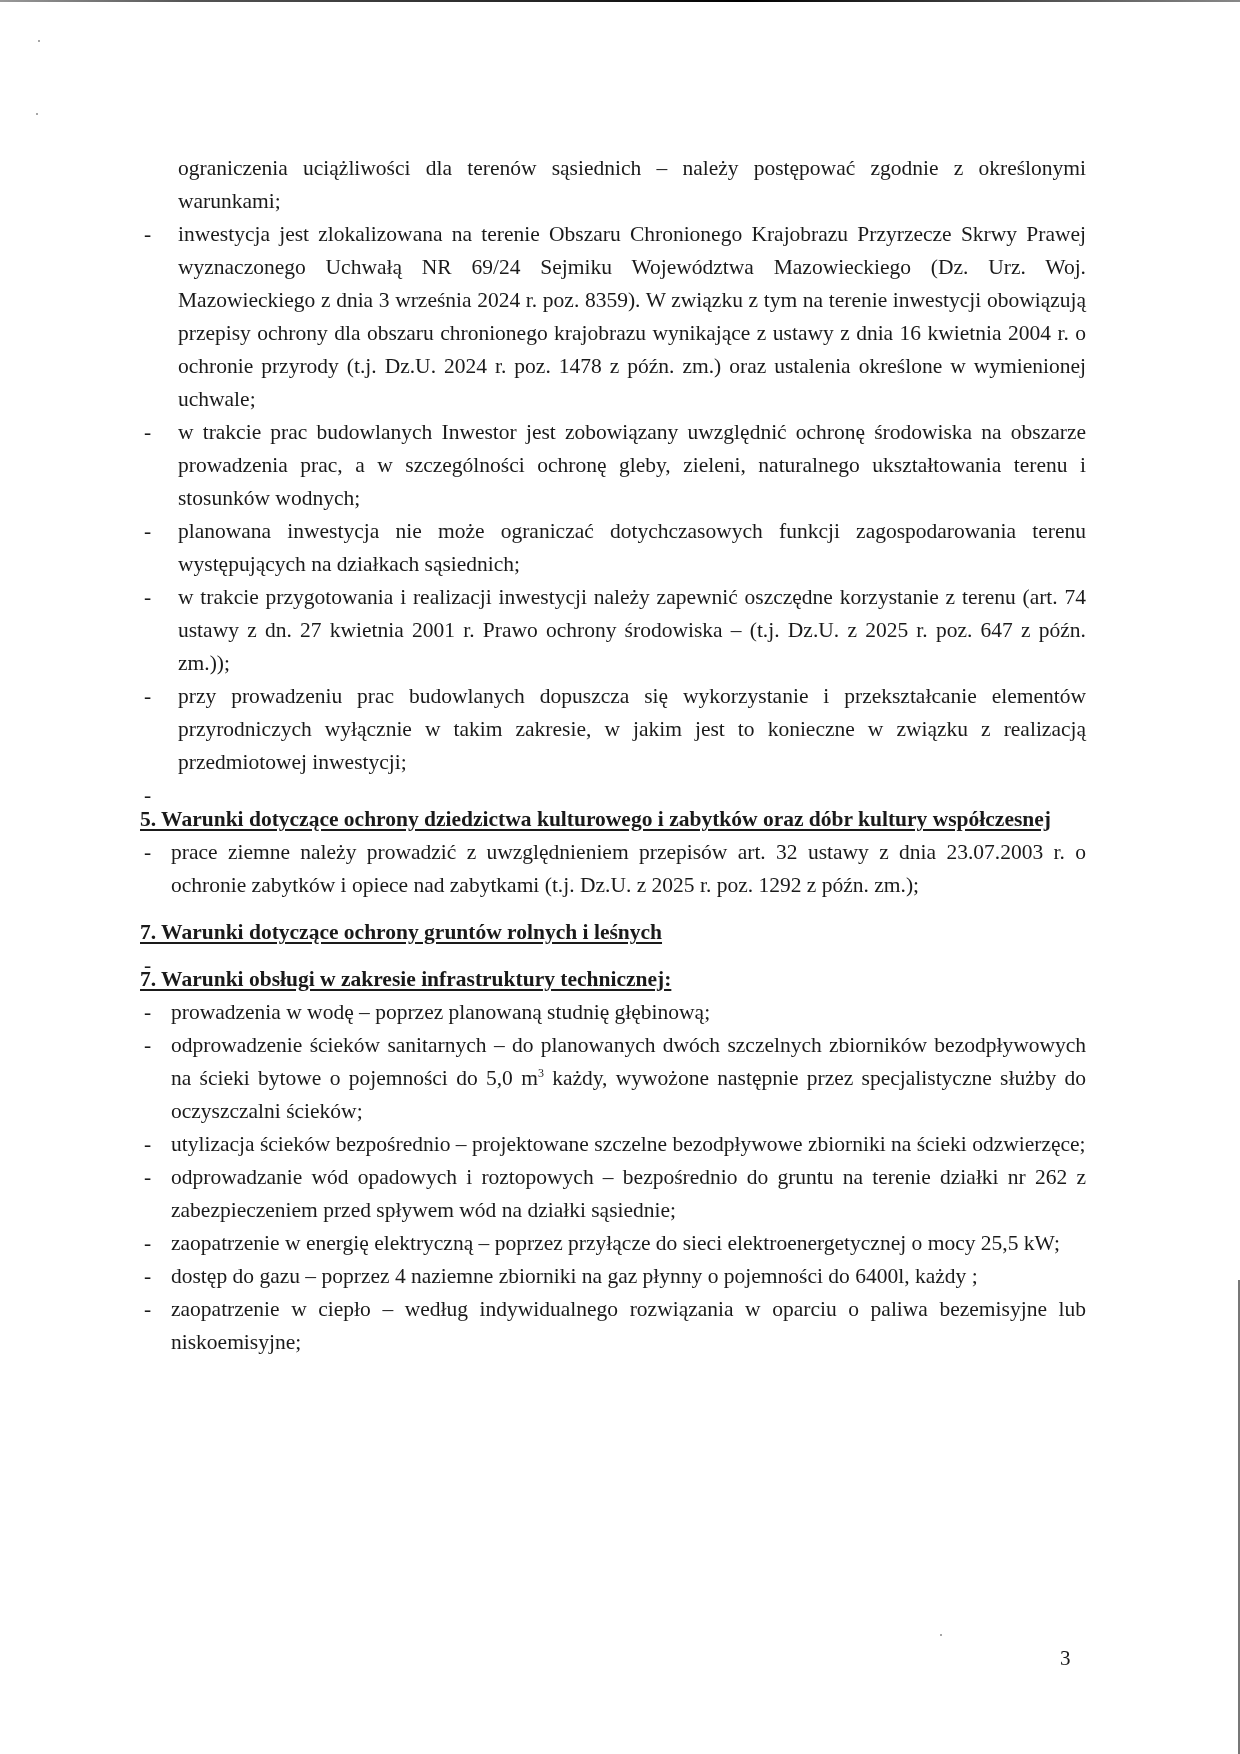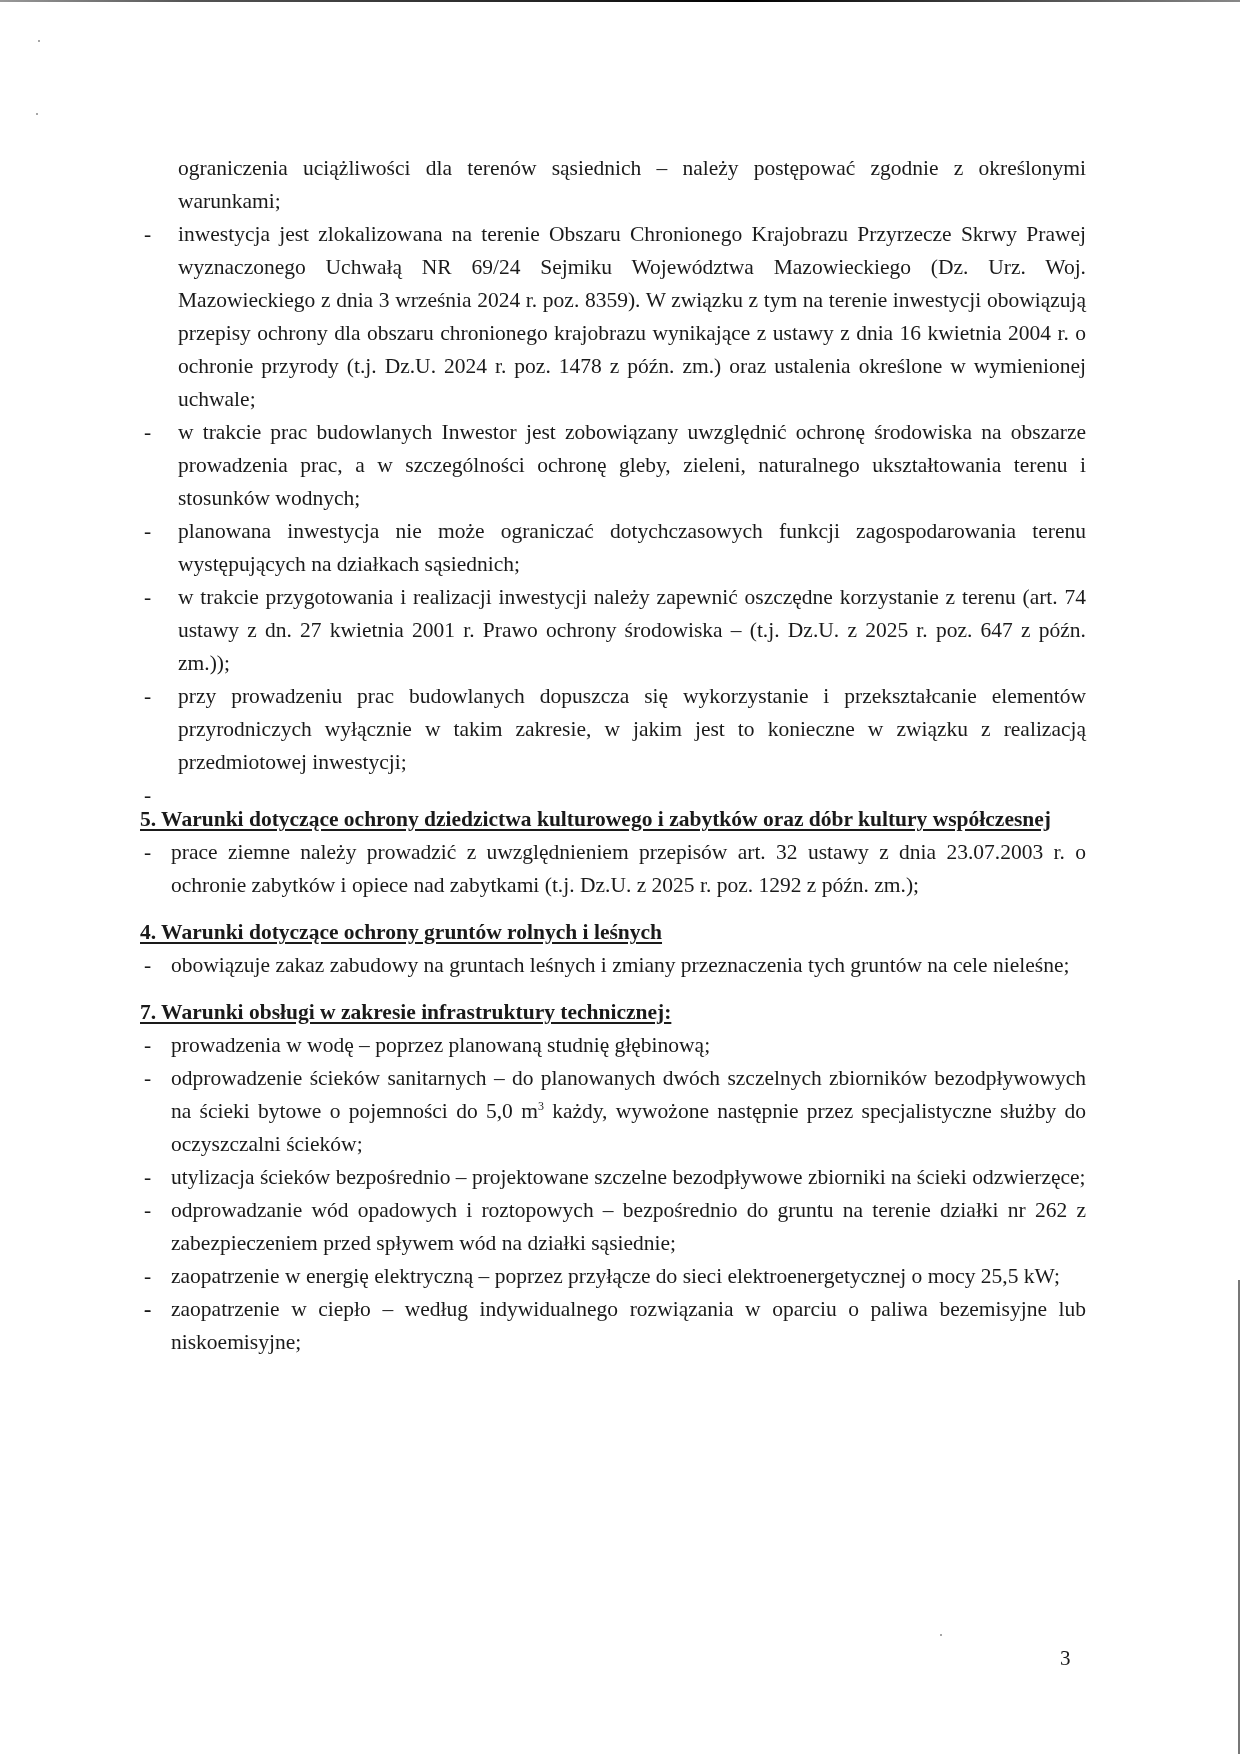--- a/index.html
+++ b/index.html
@@ -55,30 +55,30 @@
     <div class="item"><span class="dash">-</span><span>w trakcie przygotowania i realizacji inwestycji należy zapewnić oszczędne korzystanie z terenu (art. 74 ustawy z dn. 27 kwietnia 2001 r. Prawo ochrony środowiska – (t.j. Dz.U. z 2025 r. poz. 647 z późn. zm.));</span></div>
     <div class="item"><span class="dash">-</span><span>przy prowadzeniu prac budowlanych dopuszcza się wykorzystanie i przekształcanie elementów przyrodniczych wyłącznie w takim zakresie, w jakim jest to konieczne w związku z realizacją przedmiotowej inwestycji;</span></div>
     <div class="item"><span class="dash">-</span></div>
   </div>
 
   <div class="heading h5">5. Warunki dotyczące ochrony dziedzictwa kulturowego i zabytków oraz dóbr kultury współczesnej</div>
   <div>
     <div class="item s2"><span class="dash">-</span><span>prace ziemne należy prowadzić z uwzględnieniem przepisów art. 32 ustawy z dnia 23.07.2003 r. o ochronie zabytków i opiece nad zabytkami (t.j. Dz.U. z 2025 r. poz. 1292 z późn. zm.);</span></div>
   </div>
 
-  <div class="heading h6">4. Warunki dotyczące ochrony gruntów rolnych i leśnych</div>
+  <div class="heading h6">7. Warunki dotyczące ochrony gruntów rolnych i leśnych</div>
   <div>
-    <div class="item s2"><span class="dash">-</span><span>obowiązuje zakaz zabudowy na gruntach leśnych i zmiany przeznaczenia tych gruntów na cele nieleśne;</span></div>
+    <div class="item s2"><span class="dash">-</span></div>
   </div>
 
   <div class="heading h7">7. Warunki obsługi w zakresie infrastruktury technicznej:</div>
   <div>
     <div class="item s2"><span class="dash">-</span><span>prowadzenia w wodę – poprzez planowaną studnię głębinową;</span></div>
     <div class="item s2"><span class="dash">-</span><span>odprowadzenie ścieków sanitarnych – do planowanych dwóch szczelnych zbiorników bezodpływowych na ścieki bytowe o pojemności do 5,0 m</span><sup>3</sup><span> każdy, wywożone następnie przez specjalistyczne służby do oczyszczalni ścieków;</span></div>
     <div class="item s2"><span class="dash">-</span><span>utylizacja ścieków bezpośrednio – projektowane szczelne bezodpływowe zbiorniki na ścieki odzwierzęce;</span></div>
     <div class="item s2"><span class="dash">-</span><span>odprowadzanie wód opadowych i roztopowych – bezpośrednio do gruntu na terenie działki nr 262 z zabezpieczeniem przed spływem wód na działki sąsiednie;</span></div>
     <div class="item s2"><span class="dash">-</span><span>zaopatrzenie w energię elektryczną – poprzez przyłącze do sieci elektroenergetycznej o mocy 25,5 kW;</span></div>
-    <div class="item s2"><span class="dash">-</span></div>
+    <div class="item s2"><span class="dash">-</span><span>dostęp do gazu – poprzez 4 naziemne zbiorniki na gaz płynny o pojemności do 6400l, każdy ;</span></div>
     <div class="item s2"><span class="dash">-</span><span>zaopatrzenie w ciepło – według indywidualnego rozwiązania w oparciu o paliwa bezemisyjne lub niskoemisyjne;</span></div>
   </div>
 </div>
 
 <div class="pagenum">3</div>
 
 </body></html>

